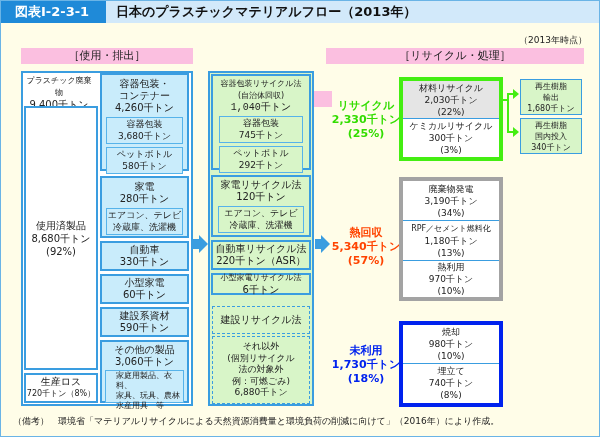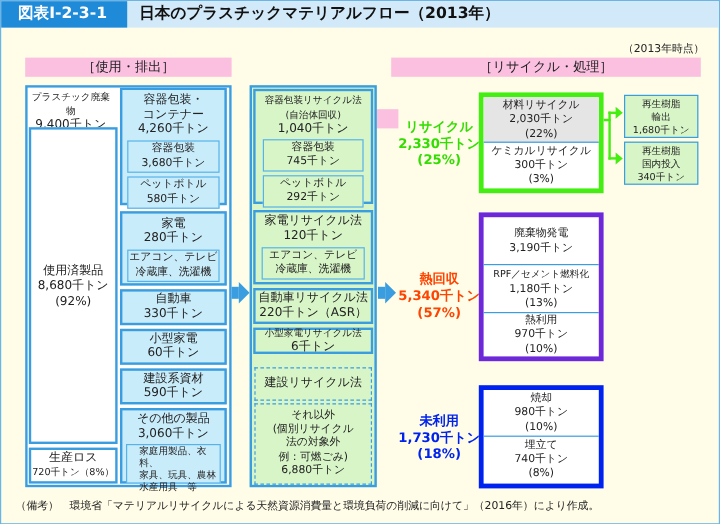--- a/index.html
+++ b/index.html
@@ -101,21 +101,21 @@
     </div>
   </div>
 
   <div class="abs" style="left:192px;top:238px;width:6px;height:10px;background:#3a9de0;"></div>
   <div class="arrow" style="left:198px;top:234px;border-top:9px solid transparent;border-bottom:9px solid transparent;border-left:9px solid #3a9de0;"></div>
 
   <div class="abs blue-outer" style="left:207px;top:70px;width:106px;height:335px;background:#d8f5c8;"></div>
   <div class="abs gb t" style="left:210px;top:73px;width:100px;height:96px;padding-top:2px;">
     <div style="font-size:8px;">容器包装リサイクル法</div>
     <div style="font-size:8px;">(自治体回収)</div>
-    <div style="font-size:10px;">1,040千トン</div>
+    <div style="font-size:10px;font-family:Liberation Mono, monospace;">1,040千トン</div>
     <div class="gb-inner" style="margin:2px 6px 0;height:27px;">
       <div>容器包装</div>
       <div>745千トン</div>
     </div>
     <div class="gb-inner" style="margin:3px 6px 0;height:27px;">
       <div>ペットボトル</div>
       <div>292千トン</div>
     </div>
   </div>
 
@@ -187,24 +187,25 @@
     <div>再生樹脂</div>
     <div>国内投入</div>
     <div>340千トン</div>
   </div>
 
   <div class="abs" style="left:330px;top:225px;width:70px;color:#ff4400;">
     <div class="label-big">熱回収</div>
     <div class="label-big">5,340千トン</div>
     <div class="label-big">(57%)</div>
   </div>
-  <div class="abs" style="left:398px;top:176px;width:104px;height:124px;border:4px solid #6d28d9;background:#fff;">
+  <div class="abs" style="left:398px;top:176px;width:104px;height:124px;border:4px solid #a3a3a3;background:#fff;">
     <div class="t stack" style="height:40px;border-bottom:1px solid #3a9de0;">
       <div>廃棄物発電</div>
       <div>3,190千トン</div>
+      <div>(34%)</div>
     </div>
     <div class="t stack" style="height:40px;border-bottom:1px solid #3a9de0;">
       <div style="font-size:8px;">RPF／セメント燃料化</div>
       <div>1,180千トン</div>
       <div>(13%)</div>
     </div>
     <div class="t stack" style="height:36px;">
       <div>熱利用</div>
       <div>970千トン</div>
       <div>(10%)</div>

